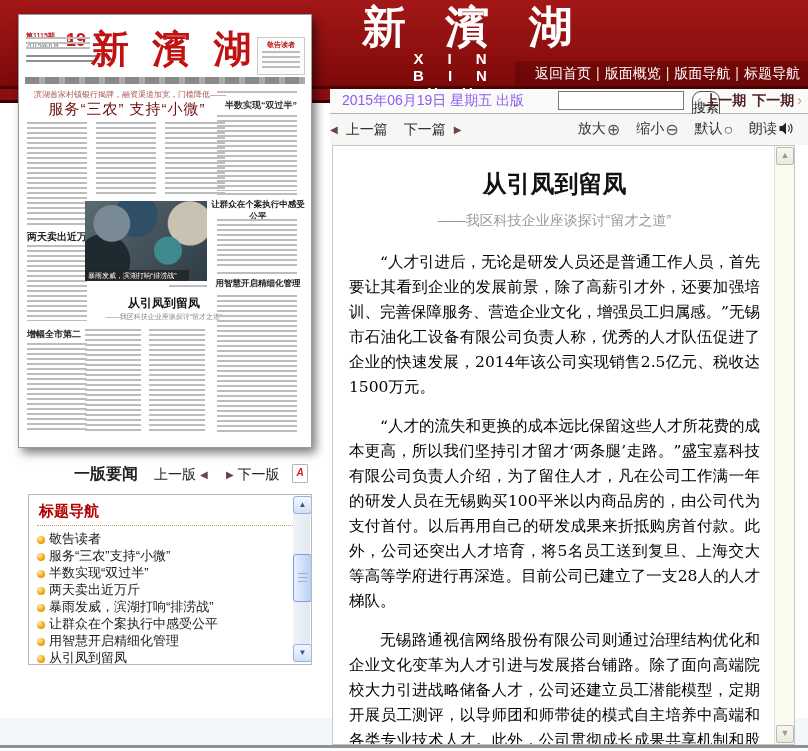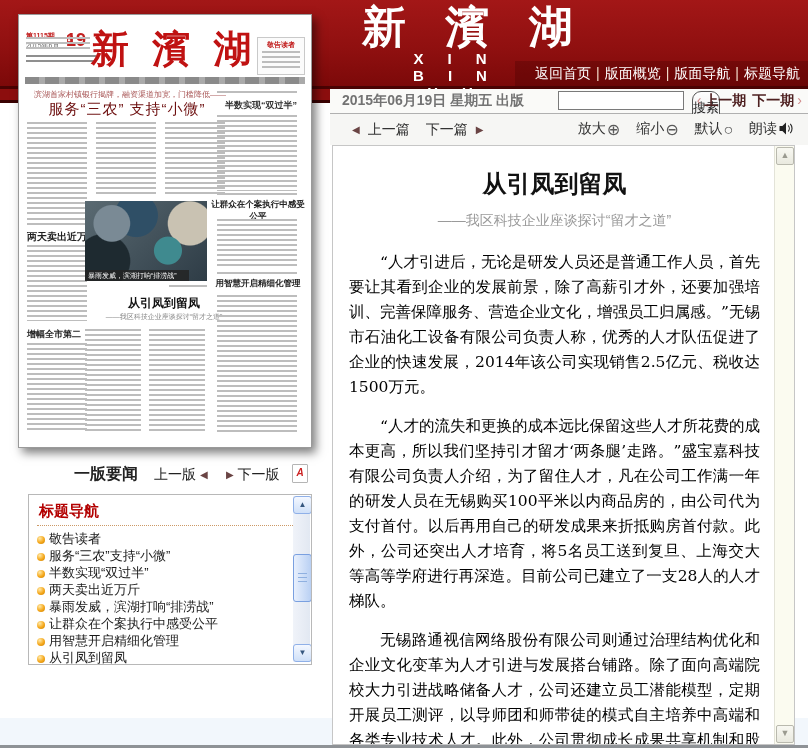--- a/index.html
+++ b/index.html
@@ -17,34 +17,34 @@
            letter-spacing:12px;line-height:52px;white-space:nowrap;}
   .logo-en{font-size:15px;font-weight:bold;letter-spacing:24px;margin-top:-3px;padding-left:10px;}
   .header-nav{position:absolute;right:0;bottom:0;height:25px;line-height:25px;padding:0 8px 0 20px;
               background:rgba(60,0,0,.28);color:#fff;font-size:14px;white-space:nowrap;}
   .header-nav a{color:#fff;text-decoration:none;cursor:pointer;margin-top:13px;}
   .header-nav .sep{color:#f2d9c8;margin:0 5px;}
 
   
   .datebar{position:absolute;left:330px;top:89px;width:478px;height:24px;
            background:#fafaf8;border-bottom:1px solid #b0b0b0;font-size:14px;}
-  .datebar .date{position:absolute;left:12px;top:3px;font-weight:bold;color:#737373;}
+  .datebar .date{position:absolute;left:12px;top:3px;font-weight:normal;color:#8b5cf6;}
   .search-input{position:absolute;left:228px;top:2px;width:118px;height:15px;
                 border:1px solid #7a7a7a;background:#fff;font-size:12px;padding:1px 3px;}
   .search-btn{position:absolute;left:362px;top:2px;height:34px;padding:0 0;font-size:13px;
               border:1px solid #555;border-radius:9px;background:linear-gradient(#fefefe,#e6e6e6);
               cursor:pointer;color:#222;line-height:16px;}
   .issue-nav{position:absolute;right:6px;top:3px;font-weight:bold;color:#4e2020;}
   .issue-nav a{color:#4e2020;text-decoration:none;cursor:pointer;margin:4px 3px;}
   .issue-nav .ang{color:#d08a8a;font-weight:normal;}
 
   
   .subnav{position:absolute;left:330px;top:114px;width:478px;height:31px;background:#f6f6f4;
           font-size:14px;color:#333;}
-  .art-prevnext{position:absolute;left:22px;top:7px;}
+  .art-prevnext{position:absolute;left:0;top:7px;}
   .art-prevnext a{color:#333;text-decoration:none;cursor:pointer;margin:0 8px;}
   .tri{color:#6a4444;font-size:10px;vertical-align:1px;}
   .view-controls{position:absolute;right:14px;top:6px;white-space:nowrap;}
   .view-controls a{color:#333;text-decoration:none;cursor:pointer;margin-left:12px;}
   .cir{color:#5a5a5a;font-size:16px;vertical-align:-2px;margin-left:1px;}
   .speaker-svg{vertical-align:-2px;margin-left:2px;}
 
   
   .article-panel{position:absolute;left:332px;top:145px;width:461px;height:598px;
                  background:#fff;border:1px solid #c6c6c6;z-index:2;overflow:hidden;}

